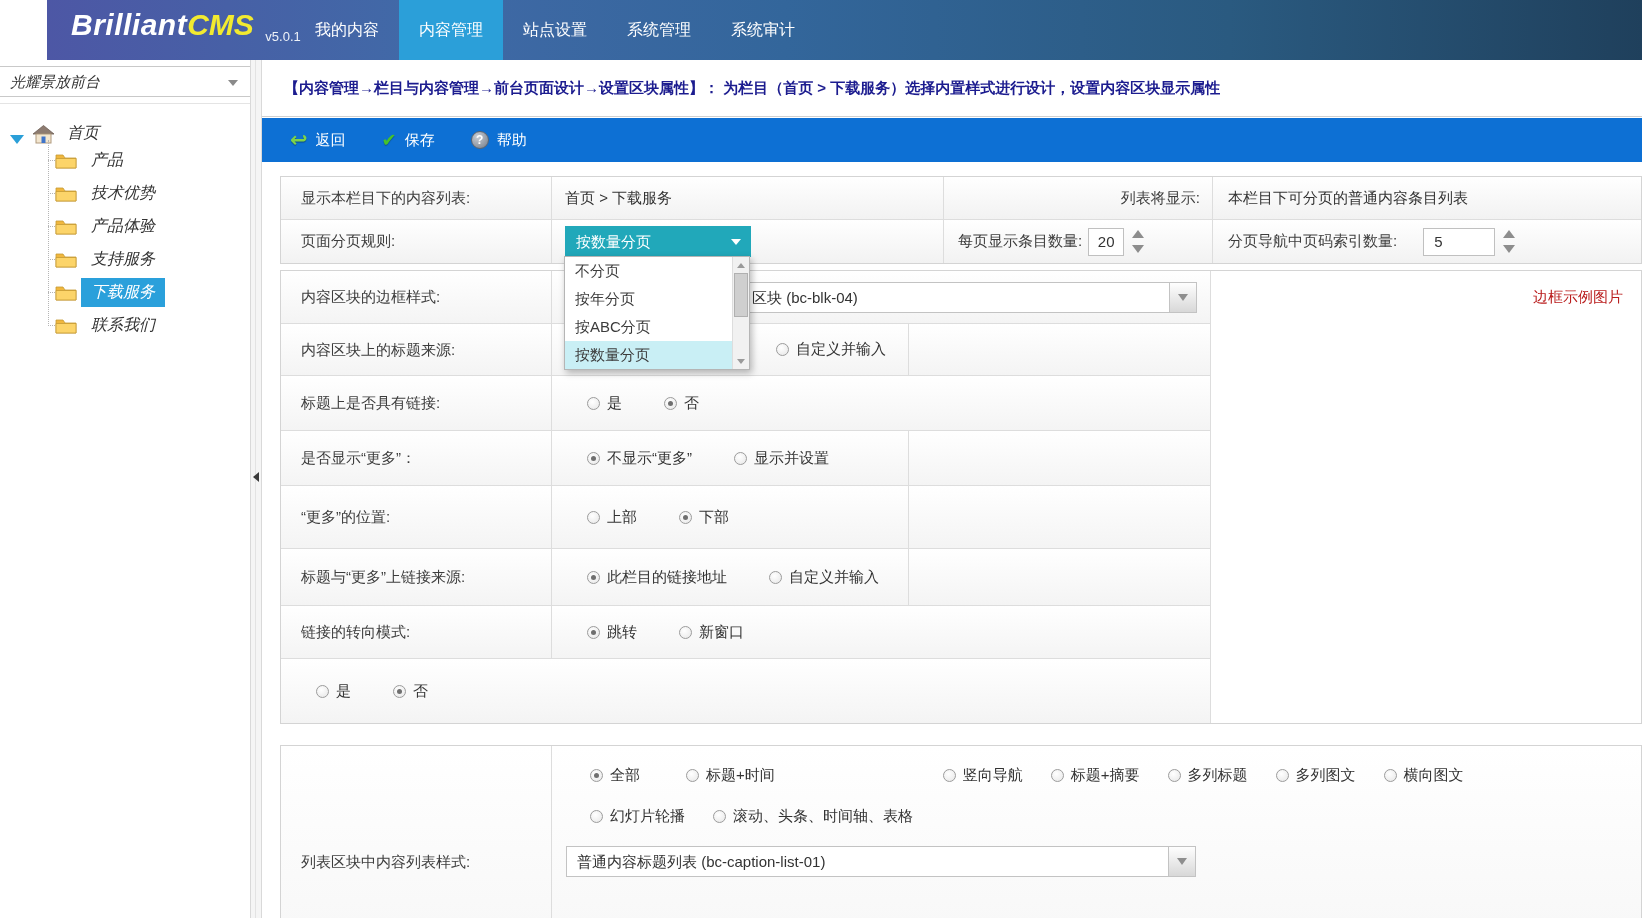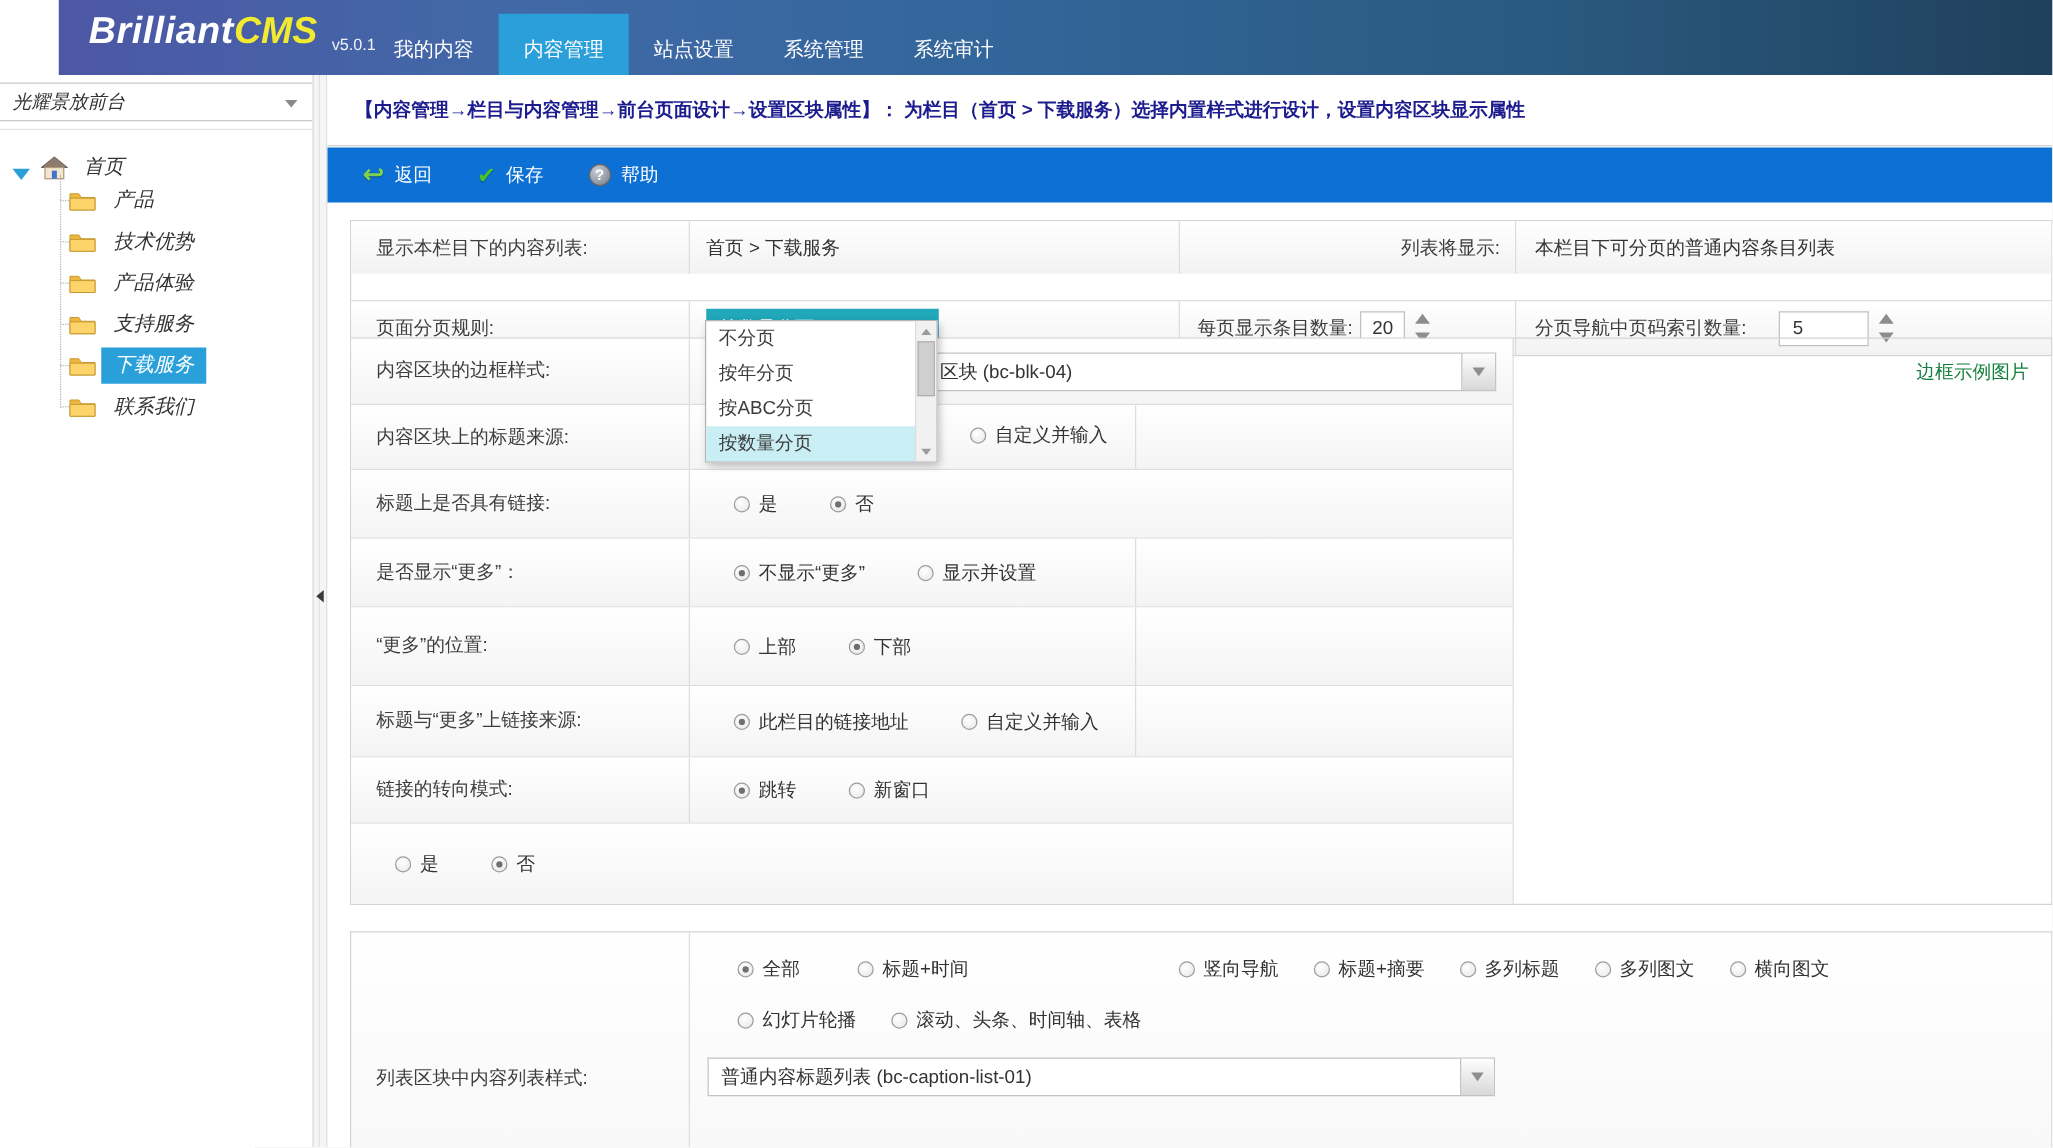--- a/index.html
+++ b/index.html
@@ -6,21 +6,21 @@
   body { font-family:"Liberation Sans","DejaVu Sans",sans-serif; background:#e9e9e9; }
   #app { position:relative; width:1642px; height:918px; background:#fff; overflow:hidden; font-family:"Liberation Sans","DejaVu Sans",sans-serif; }
 
   
   .header { position:absolute; left:0; top:0; width:1642px; height:60px;
     background:linear-gradient(90deg,#4d57a5 0%,#4169a7 22%,#33669b 45%,#2a5a80 72%,#1e3d58 100%);margin-left:47px; }
   .logo { position:absolute; left:24px; top:8px; white-space:nowrap; }
   .brand-a { font-size:30px; font-weight:bold; font-style:italic; color:#ffffff; letter-spacing:0.5px; }
   .brand-b { font-size:30px; font-weight:bold; font-style:italic; color:#f2ea30; }
   .version { font-size:13px; color:#eef2f8; margin-left:7px; position:relative; top:6px; }
-  .nav-tabs { position:absolute; left:248px; top:11px; height:60px; display:flex; }
+  .nav-tabs { position:absolute; left:248px; top:0; height:60px; display:flex; }
   .nav-tab { width:104px; height:60px; line-height:60px; text-align:center; color:#fff; font-size:16px; cursor:pointer; }
   .nav-tab.active { background:#2b9fd9; }
 
   
   .sidebar { position:absolute; left:0; top:60px; width:250px; height:720px; background:#fff;font-style:italic; }
   .site-select { position:absolute; left:0; top:6px; width:250px; height:31px; border-top:1px solid #c9c9c9; border-bottom:1px solid #c9c9c9;
     background:#fff; line-height:29px; padding-left:10px; font-size:15px; color:#333; cursor:pointer; }
   .sel-arrow { position:absolute; right:12px; top:13px; width:0; height:0;
     border-left:5px solid transparent; border-right:5px solid transparent; border-top:6px solid #8a8a8a; }
   .sidebar-divider { position:absolute; left:0; top:43px; width:250px; height:1px; background:#e4e4e4; }
@@ -76,41 +76,41 @@
   .select-plain { position:relative; height:31px; background:#fff; border:1px solid #c3c3c3; cursor:pointer; }
   .sel-btn { position:absolute; right:0; top:0; bottom:0; width:27px; border-left:1px solid #c3c3c3;
     background:linear-gradient(#fefefe,#d8d8d8); display:flex; align-items:center; justify-content:center; }
   .tri-gray { width:0; height:0; border-left:5px solid transparent; border-right:5px solid transparent; border-top:7px solid #8e8e8e; }
   .sel-text { display:block; line-height:29px; font-size:15px; color:#333; text-indent:186px; white-space:nowrap; overflow:hidden; }
   .sel-text2 { display:block; line-height:29px; font-size:15px; color:#333; padding-left:10px; white-space:nowrap; overflow:hidden; }
 
   
   .t1 { position:absolute; left:18px; top:116px; width:1362px; border:1px solid #d4d4d4; }
   .t1 .row { display:flex; background:linear-gradient(#ffffff,#f2f2f2); }
-  .t1 .row + .row { border-top:1px solid #ddd;margin-top:21px; }
+  .t1 .row + .row { border-top:1px solid #ddd; }
   .t1 .c { display:flex; align-items:center; }
   .t1 .c1 { width:271px; border-right:1px solid #ddd; padding-left:20px; }
   .t1 .c2 { width:392px; border-right:1px solid #ddd; padding-left:13px; }
   .t1 .c3 { width:269px; border-right:1px solid #ddd; }
   .t1 .c4 { flex:1; }
   .t1 .row1 { height:42px; }
   .t1 .row2 { height:44px; }
   .t1 .val { font-size:15px; color:#333; }
   .t1 .c3.lab-r { justify-content:flex-end; padding-right:12px; }
   .t1 .c4.val2 { padding-left:15px; }
   .t1 .flab { font-size:15px; color:#3d3d3d; }
   .t1 .c3 .flab { padding-left:14px; }
   .t1 .c4 .flab { padding-left:15px; }
   .select-teal { position:relative; width:186px; height:31px; background:#21a8ba; color:#fff; font-size:15px; line-height:31px; padding-left:11px; cursor:pointer; }
   .tri-white { position:absolute; right:10px; top:13px; width:0; height:0; border-left:5px solid transparent; border-right:5px solid transparent; border-top:6px solid #fff; }
 
   
   .t2 { position:absolute; left:18px; top:210px; width:1362px; border:1px solid #d4d4d4; display:flex; }
   .t2-main { width:929px; }
-  .t2-side { flex:1; border-left:1px solid #ddd; text-align:right; padding:17px 18px 0 0; font-size:15px; color:#15803d; }
+  .t2-side { flex:1; border-left:1px solid #ddd; text-align:right; padding:17px 18px 0 0; font-size:15px; color:#b91c1c; }
   .t2 .row { display:flex; border-bottom:1px solid #ddd; background:linear-gradient(#ffffff,#f4f4f4); }
   .t2 .row:last-child { border-bottom:none; }
   .t2 .lab { width:271px; flex:none; border-right:1px solid #ddd; display:flex; align-items:center; padding:0 12px 0 20px; line-height:1.55; }
   .t2 .val { flex:1; display:flex; align-items:center; padding-left:35px; }
   .t2 .row.has-extra .val { flex:none; width:357px; border-right:1px solid #ddd; }
   .t2 .extra { flex:1; }
   .t2 .r1 { height:53px; } .t2 .r2 { height:52px; } .t2 .r3 { height:55px; } .t2 .r4 { height:55px; }
   .t2 .r5 { height:63px; } .t2 .r6 { height:57px; } .t2 .r7 { height:53px; } .t2 .r8 { height:64px; }
   .t2 .r1 .val { padding-left:13px; }
   .sel-border { width:632px; }

